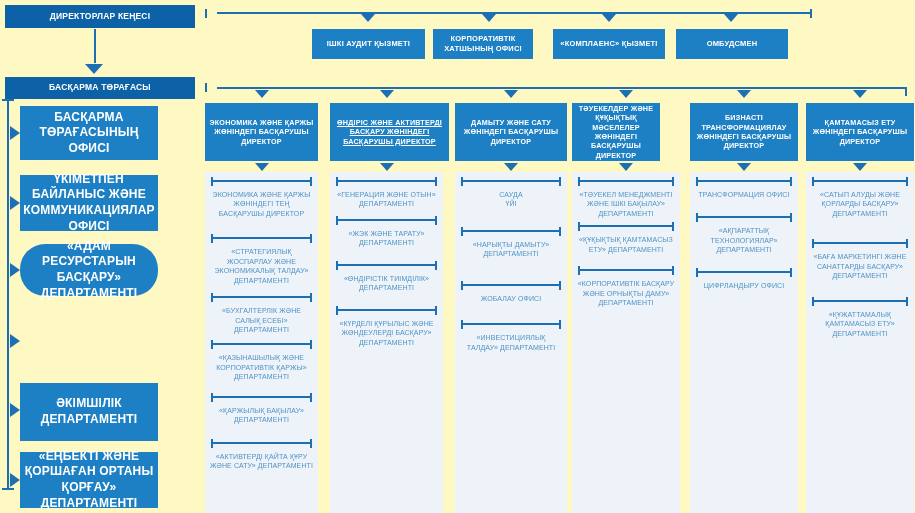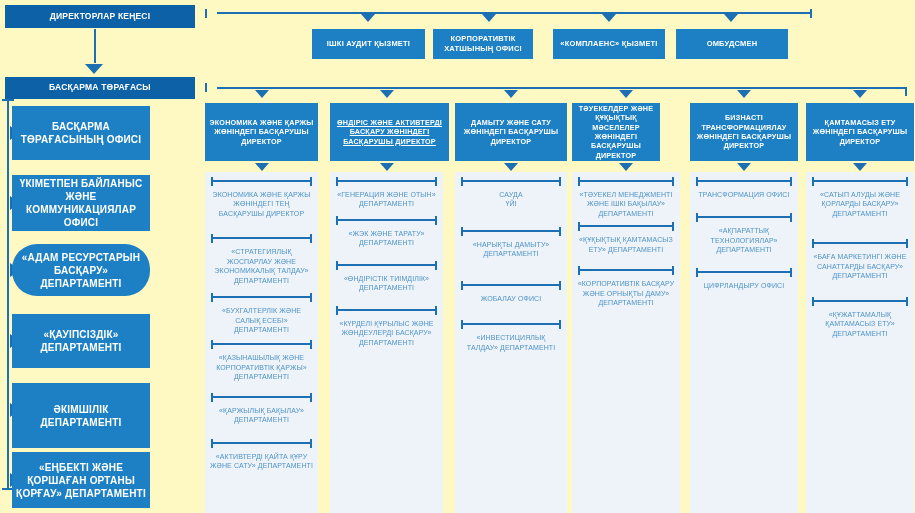--- a/index.html
+++ b/index.html
@@ -4,21 +4,21 @@
 <style>
   html,body{margin:0;padding:0;background:#fff;}
   .stage{position:relative;width:915px;height:513px;background:#fef9c3;overflow:hidden;
          font-family:"Liberation Sans",sans-serif;-webkit-font-smoothing:antialiased;}
   .box{position:absolute;display:flex;align-items:center;justify-content:center;
        text-align:center;color:#fff;font-weight:bold;text-transform:uppercase;
        box-sizing:border-box;padding:2px 4px;line-height:1.3;letter-spacing:.2px;}
   .bar{background:var(--dark-blue,#0d62a7);font-size:8.5px;}
   .mid{background:var(--mid-blue,#1d80c5);}
   .topunit{top:29px;height:30px;font-size:7.5px;}
-  .leftunit{left:12px;width:138px;font-size:10px;}
+  .leftunit{left:20px;width:138px;font-size:12px;}
   .director{top:103px;height:58px;font-size:7.2px;padding:2px 3px;}
   .col{position:absolute;top:103px;}
   .panel{position:absolute;top:69px;left:0;right:0;height:341px;
          background:var(--light-bg,#edf3f8);overflow:hidden;}
   .unit{margin:0 5px;}
   .sep{position:relative;height:9px;margin:0 1px;
        border-left:2px solid var(--line-blue,#1d6fb4);
        border-right:2px solid var(--line-blue,#1d6fb4);}
   .sep::before{content:"";position:absolute;left:0;right:0;top:3px;height:2px;
        background:var(--line-blue,#1d6fb4);}
@@ -92,24 +92,21 @@
 
   <div class="box mid leftunit" style="top:106px;height:54px;">
     <span>БАСҚАРМА ТӨРАҒАСЫНЫҢ ОФИСІ</span>
   </div>
   <div class="box mid leftunit" style="top:175px;height:56px;">
     <span>ҮКІМЕТПЕН БАЙЛАНЫС ЖӘНЕ КОММУНИКАЦИЯЛАР ОФИСІ</span>
   </div>
   <div class="box mid leftunit" style="top:244px;height:52px;border-radius:25px;">
     <span>«АДАМ РЕСУРСТАРЫН БАСҚАРУ» ДЕПАРТАМЕНТІ</span>
   </div>
-  <div class="box mid leftunit" style="top:314px;height:54px;">
-    <span>«ҚАУІПСІЗДІК» ДЕПАРТАМЕНТІ</span>
-  </div>
-  <div class="box mid leftunit" style="top:383px;height:65px;">
+  <div class="box mid leftunit" style="top:383px;height:58px;">
     <span>ӘКІМШІЛІК ДЕПАРТАМЕНТІ</span>
   </div>
   <div class="box mid leftunit" style="top:452px;height:56px;">
     <span>«ЕҢБЕКТІ ЖӘНЕ ҚОРШАҒАН ОРТАНЫ ҚОРҒАУ» ДЕПАРТАМЕНТІ</span>
   </div>
 
   <div class="col" style="left:205px;width:113px;">
     <div class="box mid director" style="left:0;width:113px;top:0;">
       <span>ЭКОНОМИКА ЖӘНЕ ҚАРЖЫ ЖӨНІНДЕГІ БАСҚАРУШЫ ДИРЕКТОР</span>
     </div>

